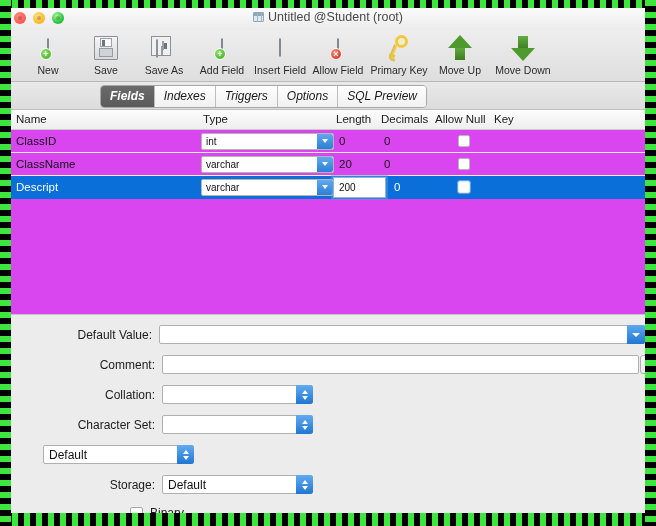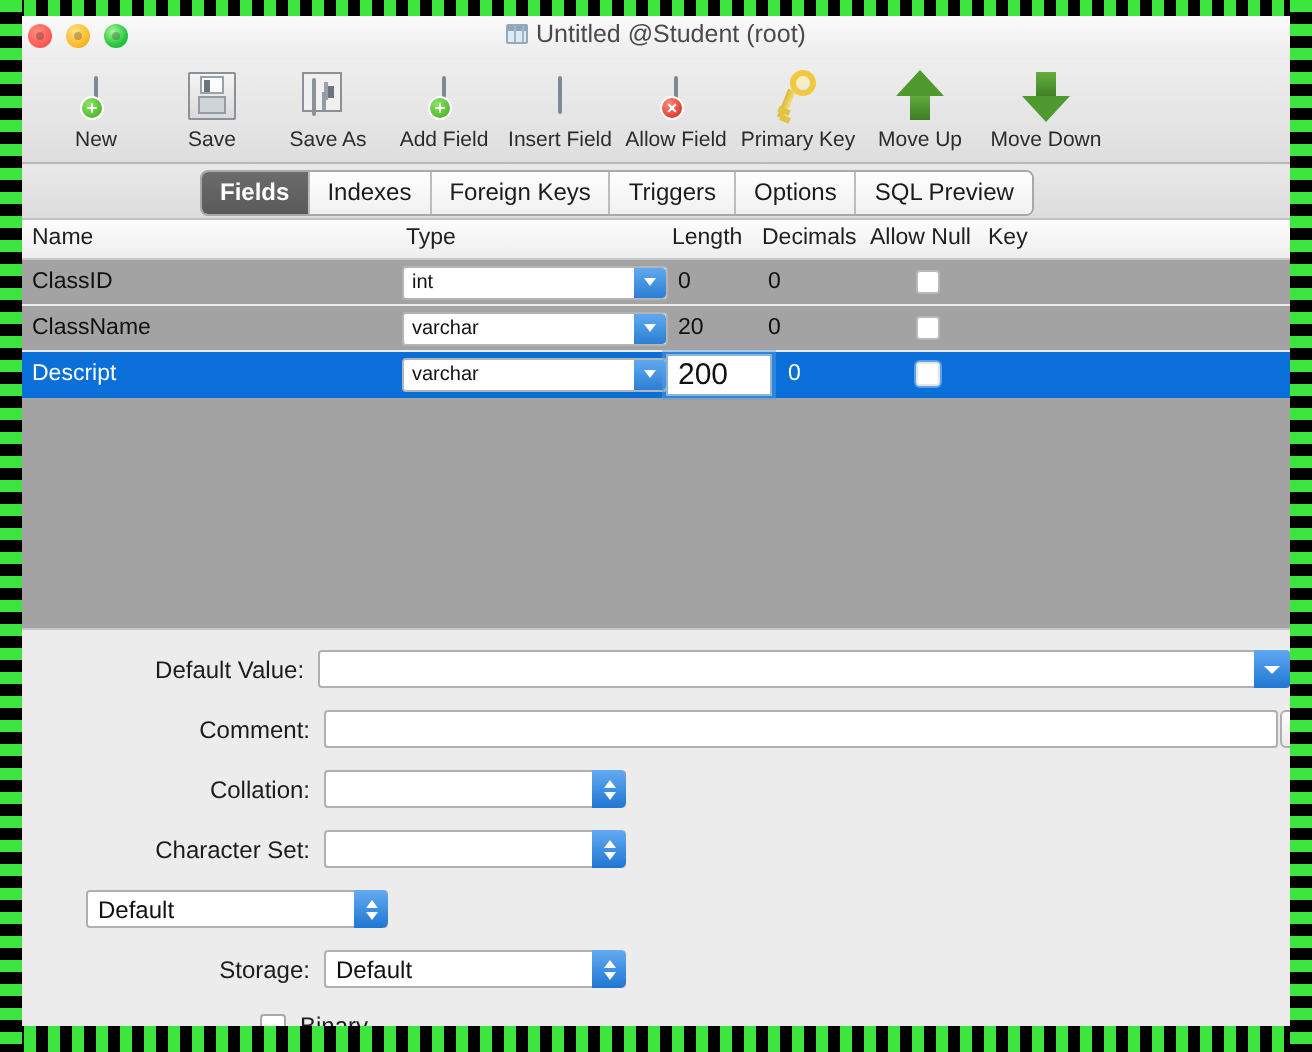--- a/index.html
+++ b/index.html
@@ -115,33 +115,33 @@
      border-right:12px solid transparent;border-bottom:13px solid #4f9a2f;}
   .arrow.up .stem{left:7px;top:12px;width:10px;height:13px;
      background:linear-gradient(to bottom,#63ae3f,#3d7d23);}
   .arrow.down .head{left:0;bottom:0;width:0;height:0;border-left:12px solid transparent;
      border-right:12px solid transparent;border-top:13px solid #4f9a2f;}
   .arrow.down .stem{left:7px;top:1px;width:10px;height:13px;
      background:linear-gradient(to bottom,#63ae3f,#3d7d23);}
   
   .tabbar{
     height:27px;background:linear-gradient(to bottom,#e9e9e9,#dcdcdc);
-    border-bottom:1px solid #c0c0c0;position:relative;
+    border-bottom:1px solid #c0c0c0;position:relative;font-style:italic;
   }
   .tabs{position:absolute;left:89px;top:3px;display:flex;height:21px;
     border:1px solid #a8a8a8;border-radius:4px;overflow:hidden;background:#fff;}
   .tab{
     padding:0 9px;height:21px;line-height:21px;font-size:12px;color:#1b1b1b;
     border-right:1px solid #bdbdbd;background:linear-gradient(to bottom,#fefefe,#f1f1f1);
     cursor:default;white-space:nowrap;
   }
   .tab:last-child{border-right:none;}
   .tab.active{background:linear-gradient(to bottom,#6b6b6b,#5a5a5a);color:#fff;font-weight:bold;}
   
-  .gridarea{background:#a3a3a3;height:204px;position:relative;}
+  .gridarea{background:#d946ef;height:204px;position:relative;}
   .ghead{
     height:19px;background:linear-gradient(to bottom,#fdfdfd,#eeeeee);
     border-bottom:1px solid #c9c9c9;display:flex;align-items:center;font-size:11.5px;color:#202020;
   }
   .ghead .hc{position:absolute;top:3px;}
   .grow{height:22px;position:relative;border-bottom:1px solid #ececec;font-size:11.5px;color:#111;}
   .grow.sel{background:#0a6fd8;color:#fff;border-bottom:1px solid #0a6fd8;}
   .cell{position:absolute;top:0;height:22px;display:flex;align-items:center;}
   .combo{
     position:absolute;top:2.5px;height:17px;width:133px;background:#fff;
@@ -155,21 +155,21 @@
     border-radius:0 2px 2px 0;display:flex;align-items:center;justify-content:center;
   }
   .combo .carrow i{
     display:block;width:0;height:0;border-left:3.5px solid transparent;
     border-right:3.5px solid transparent;border-top:4px solid #fff;
   }
   .lenbox{
     position:absolute;top:0.5px;left:322px;width:53px;height:21px;background:#fff;
     border:1px solid #8fb4d8;box-sizing:border-box;
     box-shadow:0 0 0 2px rgba(90,160,225,.45);
-    display:flex;align-items:center;padding-left:5px;font-size:15px;color:#111;
+    display:flex;align-items:center;padding-left:5px;font-size:10px;color:#111;
   }
   .chk{
     position:absolute;width:12px;height:12px;top:5px;background:#fff;
     border:1px solid #b9b9b9;box-sizing:border-box;border-radius:2px;
   }
   .grow.sel .chk{border-color:#e6e6e6;box-shadow:0 0 0 1px rgba(255,255,255,.35);border-radius:2px;}
   
   .inspector{
     background:#ececec;border-top:1px solid #c6c6c6;height:auto;
     position:relative;padding-top:9px;
@@ -317,21 +317,20 @@
             </span>
       </span>
       <span class="tlabel">Move Down</span>
     </div>
   </div>
 
   <div class="tabbar">
     <div class="tabs">
       <div class="tab active">Fields</div>
       <div class="tab">Indexes</div>
-      <div class="tab">Foreign Keys</div>
       <div class="tab">Triggers</div>
       <div class="tab">Options</div>
       <div class="tab">SQL Preview</div>
     </div>
   </div>
 
   <div class="gridarea">
 
     <div class="ghead">
       <span class="hc" style="left:5px">Name</span>

